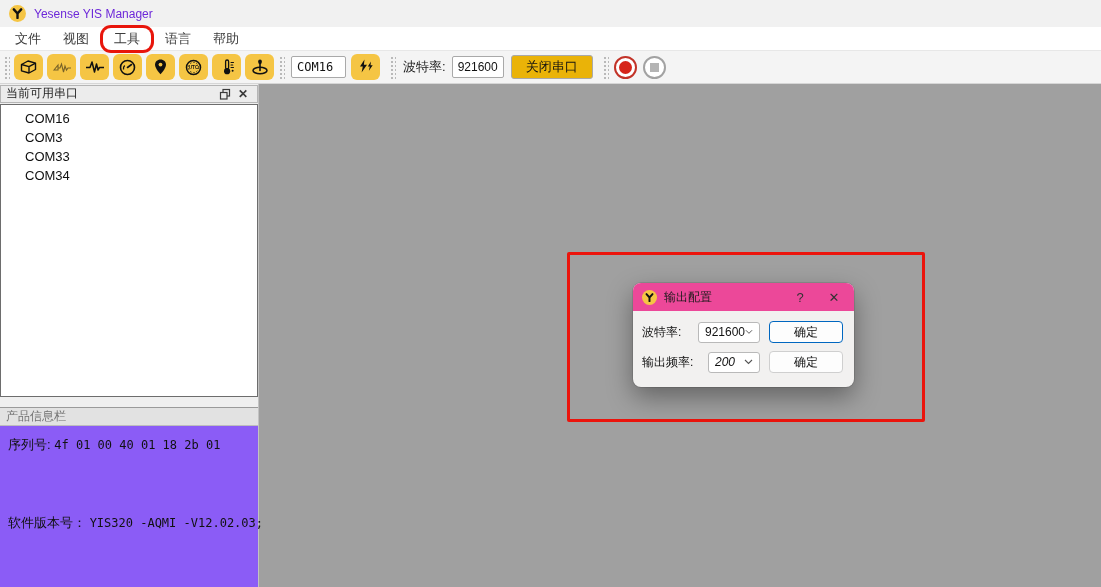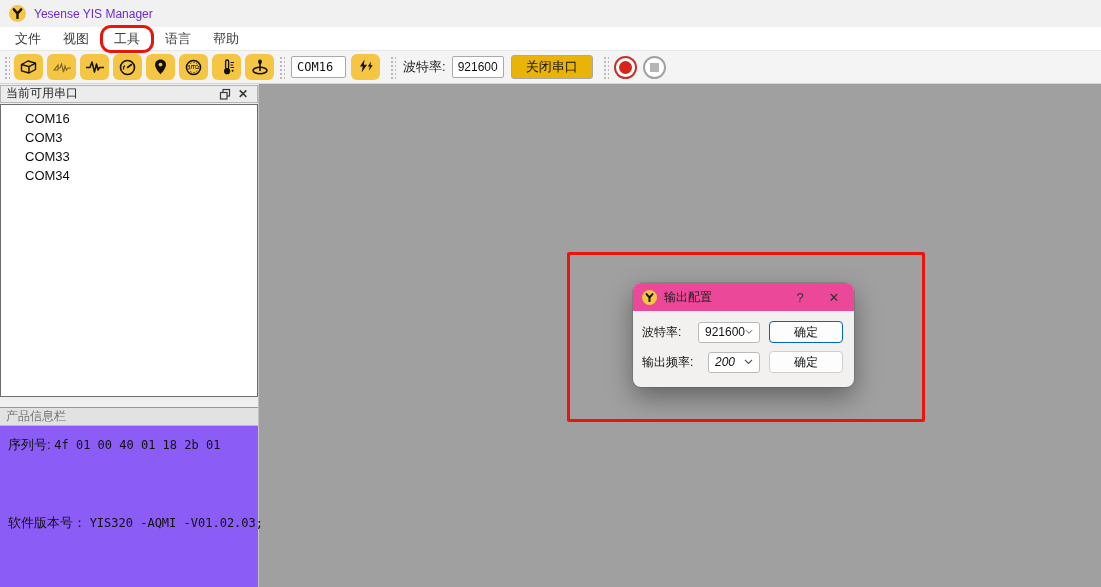--- a/index.html
+++ b/index.html
@@ -219,21 +219,21 @@
       <div class="info-header">
         <span>产品信息栏</span>
       </div>
       <div class="info-body">
         <div class="info-row row-serial">
           <span>序列号:</span>
           <span class="v">4f 01 00 40 01 18 2b 01</span>
         </div>
         <div class="info-row row-version">
           <span>软件版本号：</span>
-          <span class="v">YIS320 -AQMI -V01.02.03;</span>
+          <span class="v">YIS320 -AQMI -V12.02.03;</span>
         </div>
       </div>
     </div>
   </div>
 
   <div class="annotation"></div>
 
   <div class="dialog">
     <div class="dlg-titlebar">
       <span class="dlg-logo">

